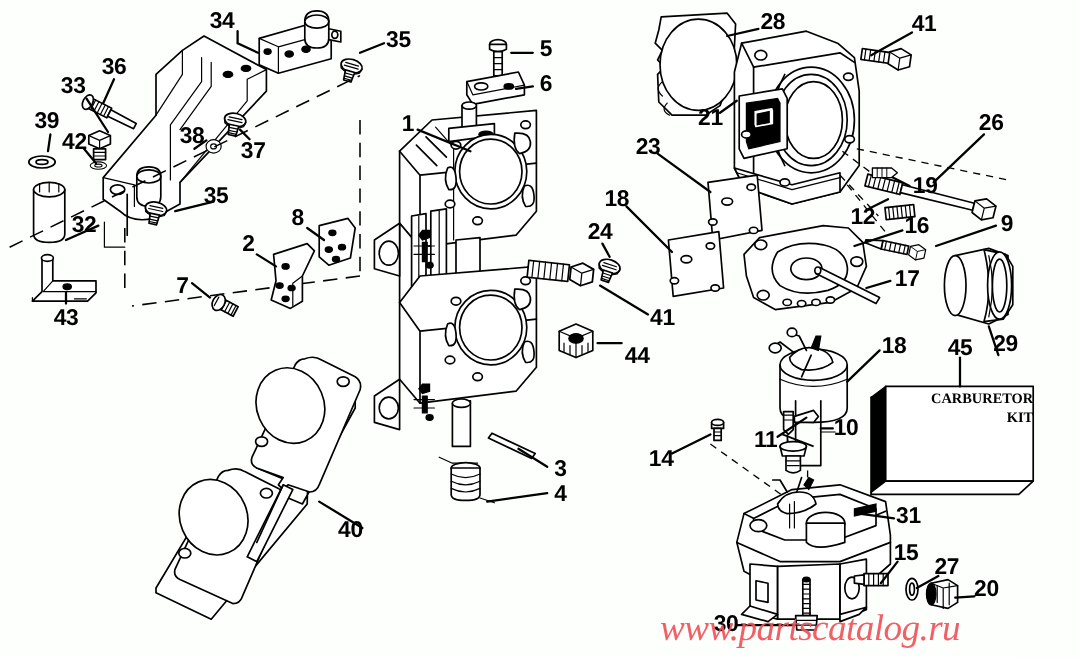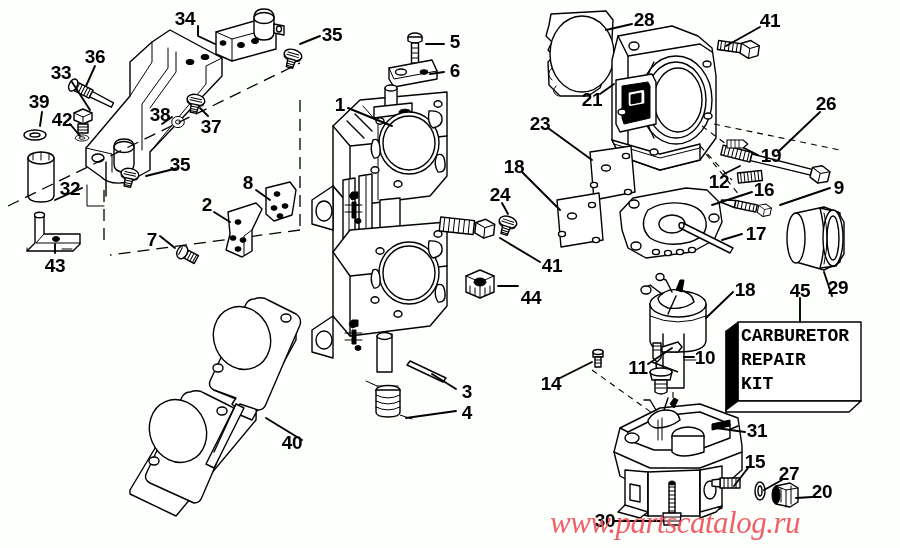--- a/index.html
+++ b/index.html
@@ -31,24 +31,24 @@
     line-height: 1;
     white-space: nowrap;
     letter-spacing: -0.3px;
     transform: translate(-50%, -50%);
   }
   #kit-box-text {
     position: absolute;
     left: 741px;
     top: 325px;
     width: 120px;
-    text-align: left;
-    font-family: Liberation Mono, monospace;
+    text-align: right;
+    font-family: Liberation Serif, serif;
     font-weight: bold;
-    font-size: 18px;
+    font-size: 12px;
     line-height: 1.33;
     color: #000;
     letter-spacing: 0px;
   }
   #kit-box-text div { white-space: nowrap; }
   #watermark {
     position: absolute;
     left: 675px;
     top: 523px;
     transform: translate(-50%, -50%);
@@ -648,19 +648,18 @@
       <div class="callout" style="left: 292px; top: 442px;">40</div>
       <div class="callout" style="left: 552px; top: 265px;">41</div>
       <div class="callout" style="left: 62px; top: 119px;">42</div>
       <div class="callout" style="left: 55px; top: 265px;">43</div>
       <div class="callout" style="left: 531px; top: 285px; margin-top: 12px;">44</div>
       <div class="callout" style="left: 800px; top: 290px;">45</div>
     </div>
 
   <div id="kit-box-text">
     <div>CARBURETOR</div>
-    <div>REPAIR</div>
     <div>KIT</div>
   </div>
 
   <div id="watermark">www.partscatalog.ru</div>
 
 </div>
 
 </body></html>

